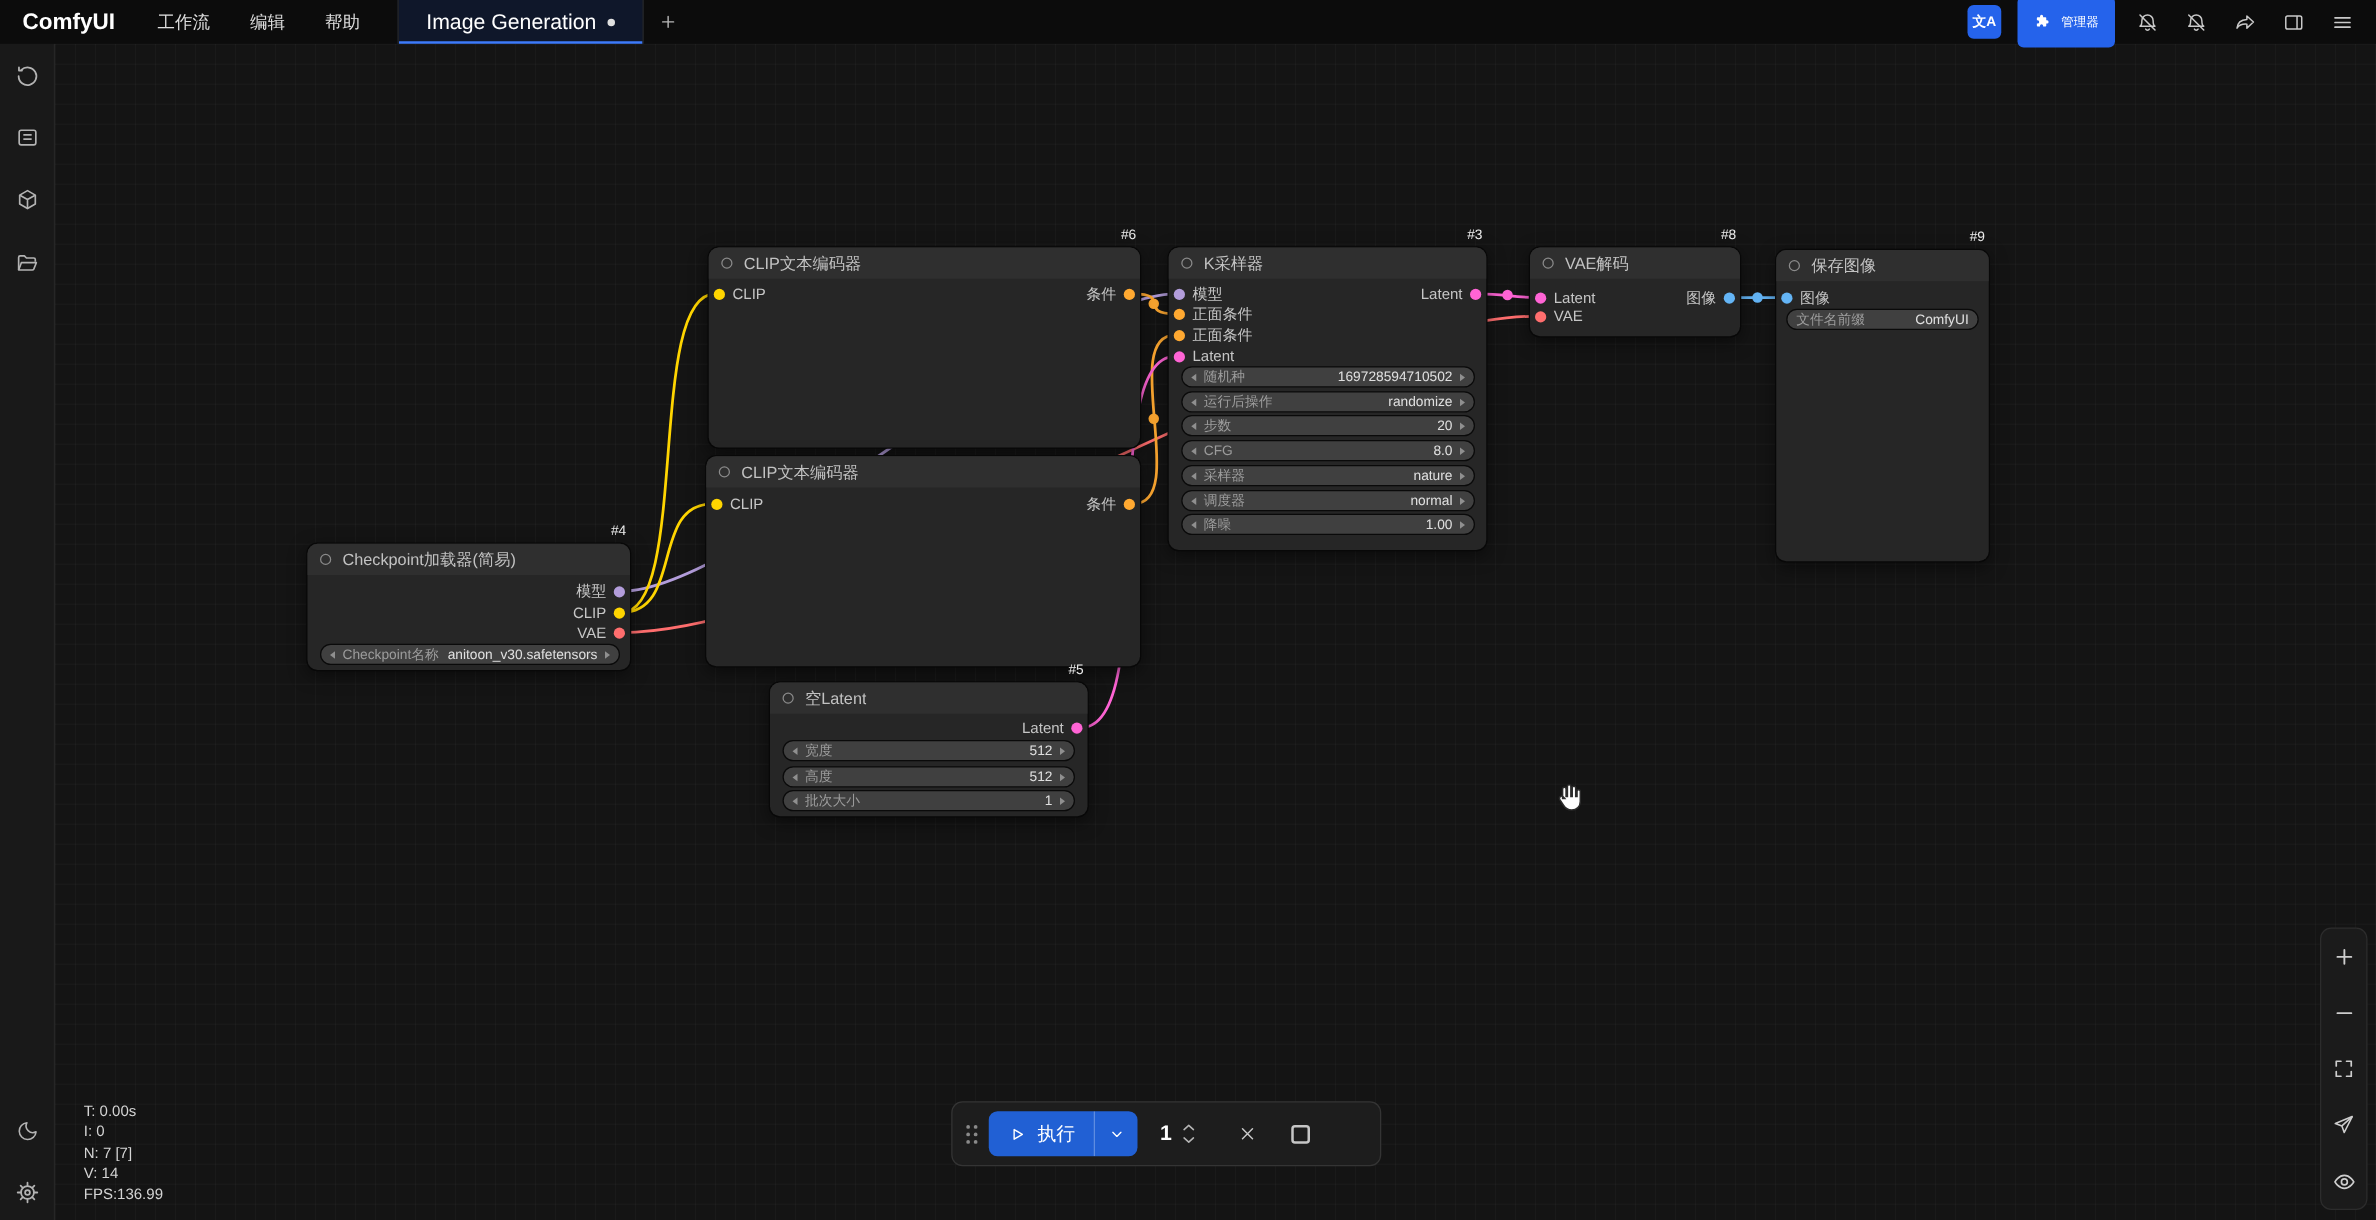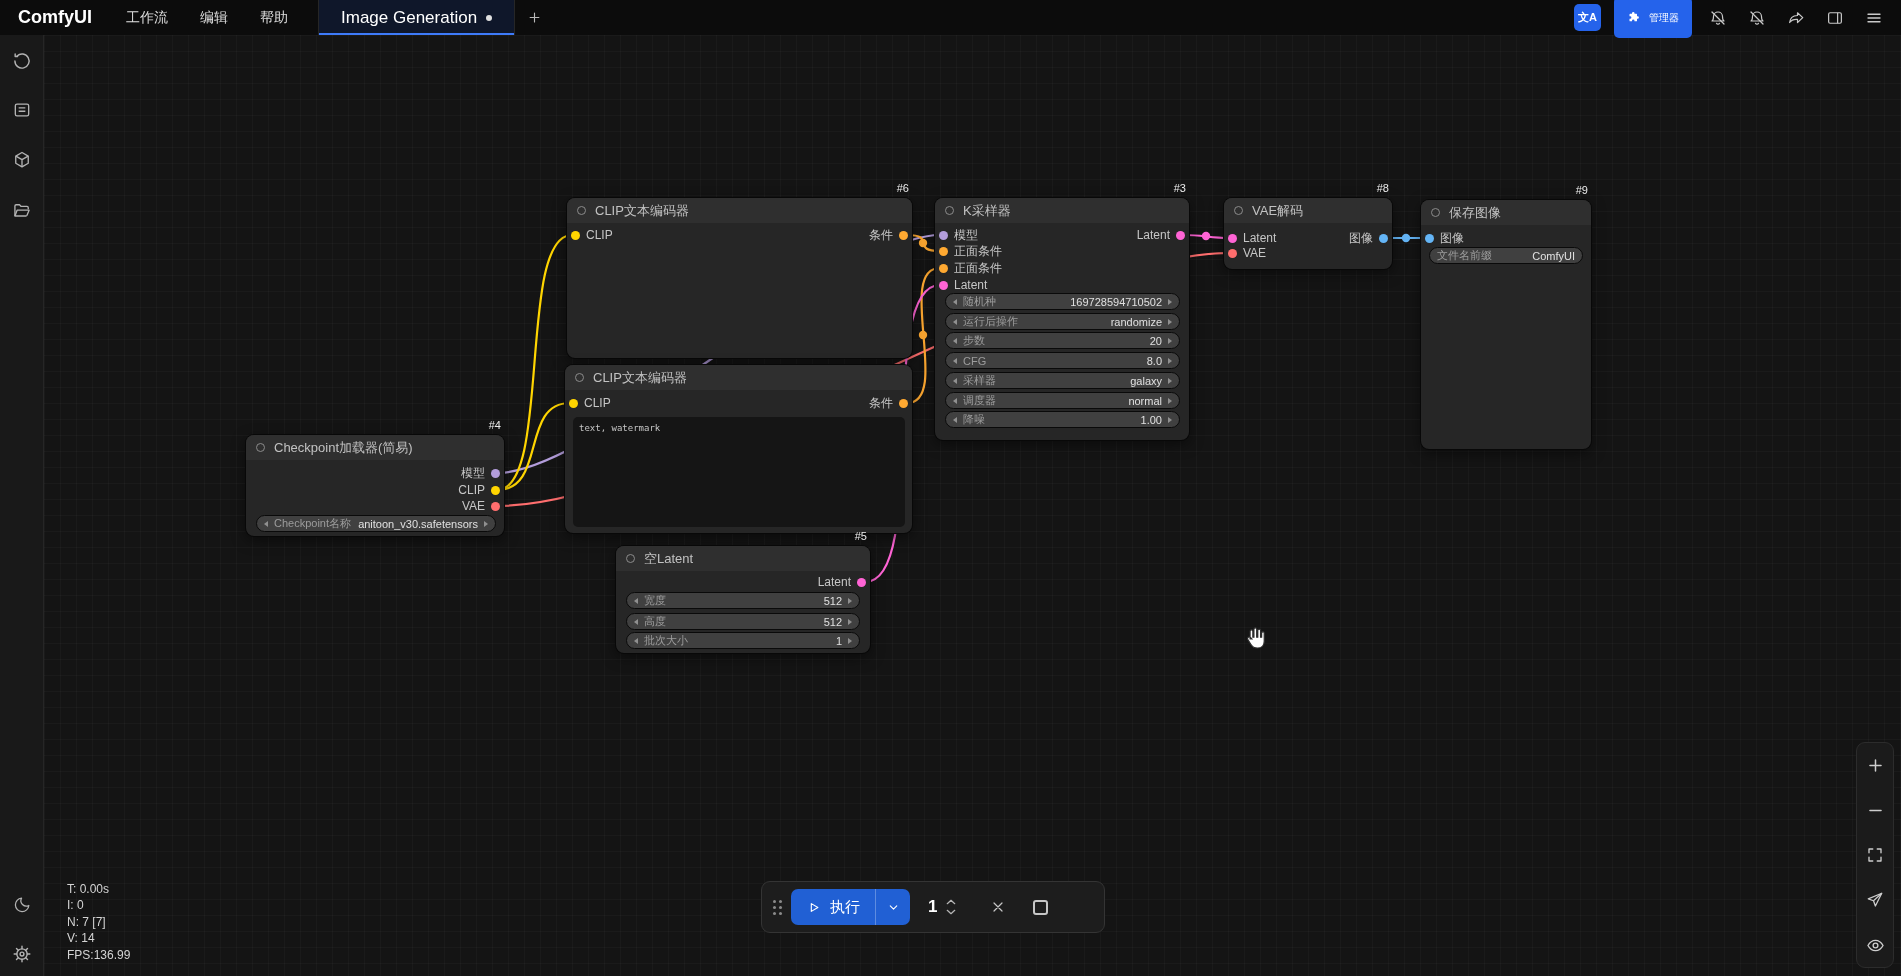--- a/index.html
+++ b/index.html
@@ -241,21 +241,20 @@
       <span class="node-title">CLIP文本编码器</span>
     </div>
     <div class="slot in" style="top:31px">
         <span class="dot d-clip"></span>
         <span>CLIP</span>
       </div>
     <div class="slot out" style="top:31px">
         <span>条件</span>
         <span class="dot d-cond"></span>
       </div>
-    <div class="node-text" style="left:8px;top:52px;right:7px;height:110px">text, watermark</div>
   </div>
 
   <div class="node" style="left:935px;top:198px;width:254px;height:242px">
     <div class="node-badge">#3</div>
     <div class="node-header">
       <span class="collapse-dot"></span>
       <span class="node-title">K采样器</span>
     </div>
     <div class="slot in" style="top:30px">
         <span class="dot d-model"></span>
@@ -298,21 +297,21 @@
       </div>
     <div class="widget" style="left:10px;right:9px;top:154px">
         <span class="arr l"></span>
         <span class="w-label">CFG</span>
         <span class="w-value">8.0</span>
         <span class="arr r"></span>
       </div>
     <div class="widget" style="left:10px;right:9px;top:174px">
         <span class="arr l"></span>
         <span class="w-label">采样器</span>
-        <span class="w-value">galaxy</span>
+        <span class="w-value">nature</span>
         <span class="arr r"></span>
       </div>
     <div class="widget" style="left:10px;right:9px;top:194px">
         <span class="arr l"></span>
         <span class="w-label">调度器</span>
         <span class="w-value">normal</span>
         <span class="arr r"></span>
       </div>
     <div class="widget" style="left:10px;right:9px;top:213px">
         <span class="arr l"></span>

